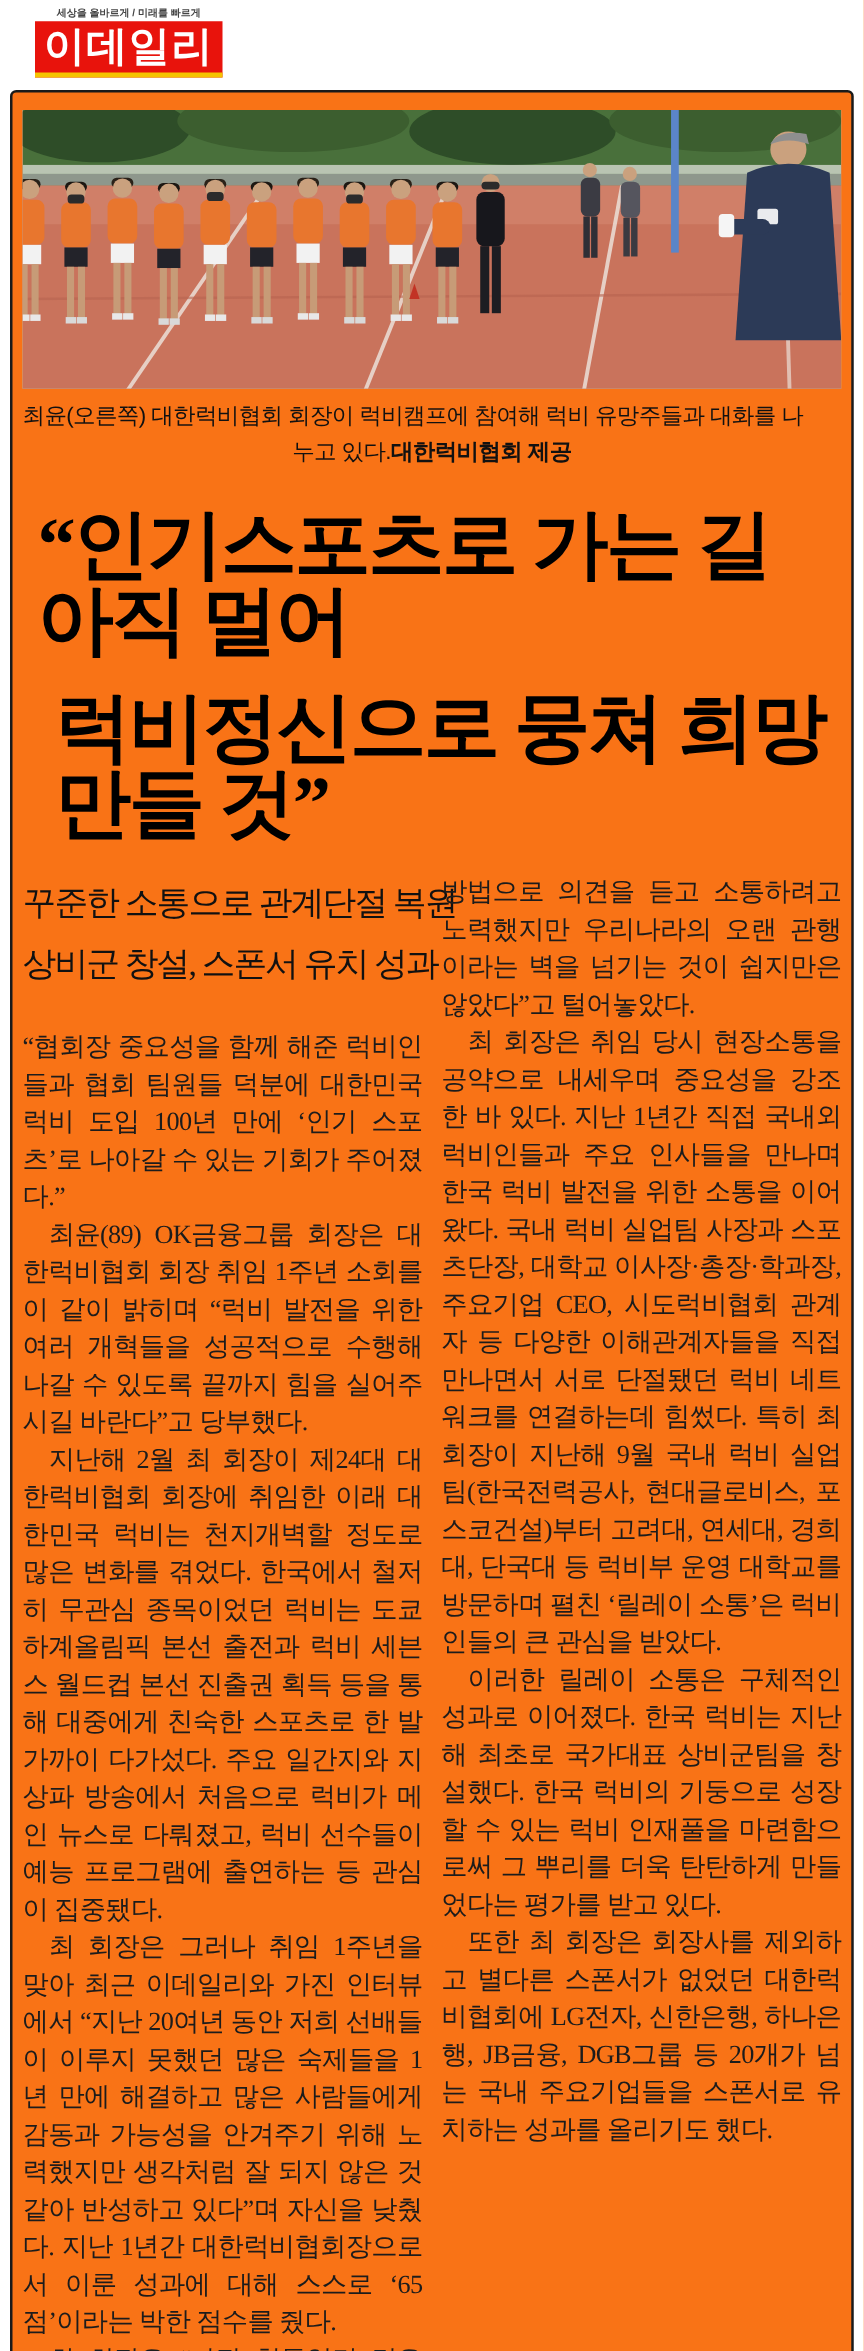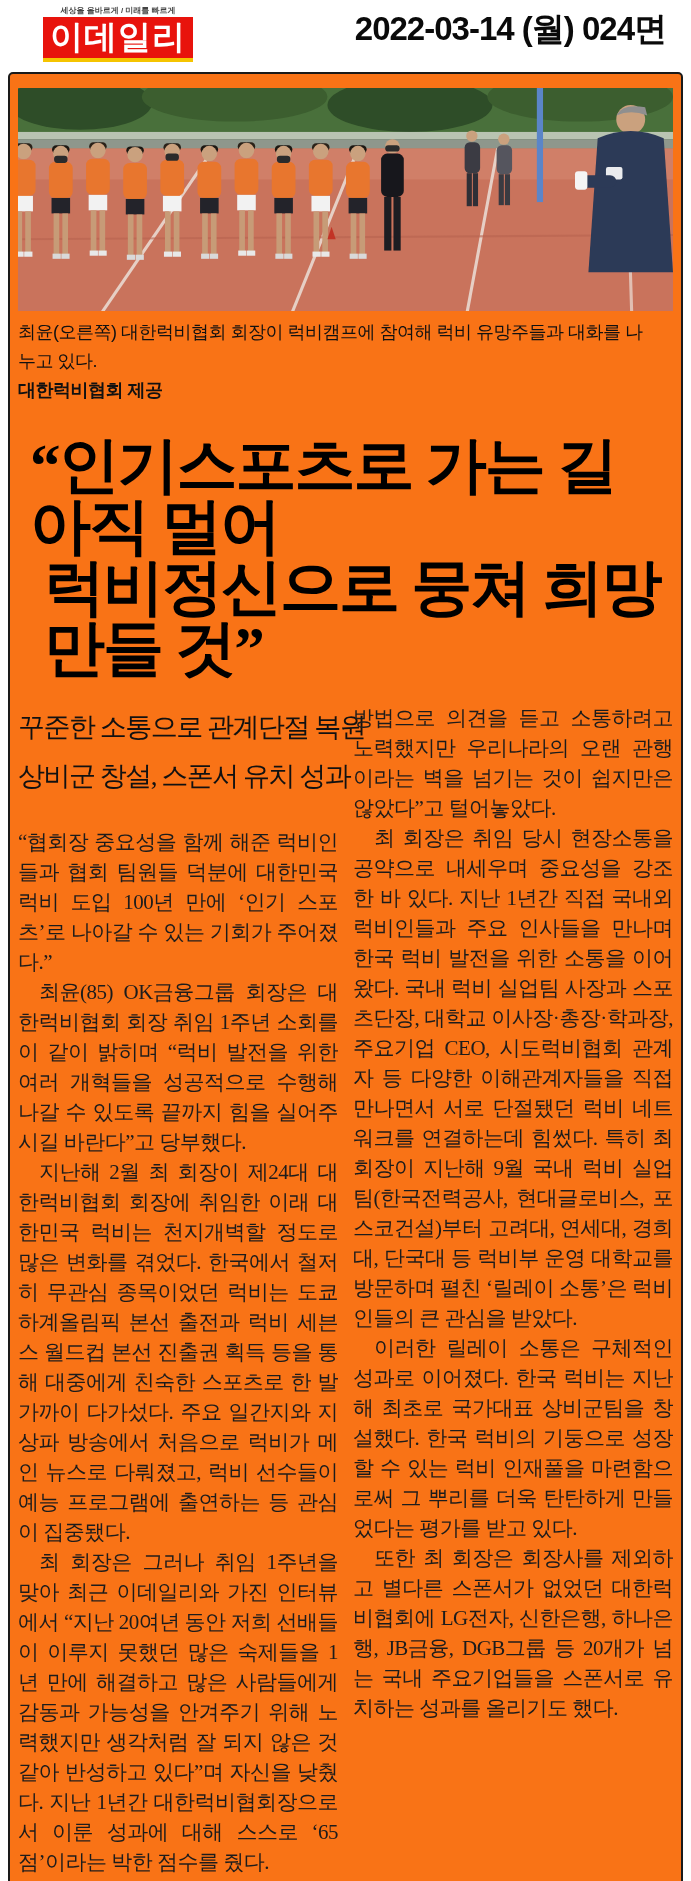--- a/index.html
+++ b/index.html
@@ -17,47 +17,47 @@
   }
   *{box-sizing:border-box;}
   html,body{margin:0;padding:0;}
   body{
     width:691px;height:1881px;background:#ffffff;color:var(--ink);
     font-family:"Liberation Sans","DejaVu Sans",sans-serif;
     overflow:hidden;
   }
   
   .header{position:relative;height:72px;}
-  .logo-block{position:absolute;left:43px;top:5px;text-align:center;}
+  .logo-block{position:absolute;left:28px;top:5px;text-align:center;}
   .logo-slogan{font-size:8px;font-weight:bold;color:#444;letter-spacing:0;margin-bottom:1px;white-space:nowrap;}
   .logo-box{
     background:var(--brand-red);color:#fff;font-weight:bold;font-size:33px;line-height:1.12;
     padding:2px 7px 2px;border-bottom:4px solid var(--logo-underline-yellow);letter-spacing:1px;
   }
   .date-line{
     position:absolute;right:25px;top:7px;font-size:33px;font-weight:bold;color:#0a0a0a;letter-spacing:-1px;
   }
   
   .article-box{
     margin:0 8px;border:2px solid var(--border-black);border-radius:5px;
     padding:14px 8px 22px;height:1820px;overflow:hidden;background:#f97316;
   }
   
   .photo{width:100%;height:223px;overflow:hidden;background:#b8b2a8;}
   .photo svg{display:block;width:100%;height:100%;}
   .caption{margin-top:7px;font-size:18px;line-height:29px;color:#111;letter-spacing:-0.5px;}
-  .caption-row2{display:flex;justify-content:center;flex-direction:column;}
+  .caption-row2{display:flex;justify-content:center;}
   .caption-credit{color:#111;font-weight:bold;}
   
   .headline{
     font-family:"Liberation Serif","DejaVu Serif",serif;font-weight:bold;color:#000;
     font-size:61px;line-height:61px;letter-spacing:-2px;margin:30px 0 24px;
   }
   .headline .hl1{padding-left:12px;}
-  .headline .hl2{padding-left:26px;}
+  .headline .hl2{padding-left:26px;margin-top:24px;}
   
   .columns{display:flex;gap:15px;margin-top:6px;}
   .col{flex:1;min-width:0;}
   .kicker{
     font-size:23px;font-weight:bold;letter-spacing:-1px;color:#000;margin:2px 0 20px;white-space:nowrap;
   }
   .deck{
     font-family:"Liberation Serif","DejaVu Serif",serif;font-size:27px;line-height:49px;
     letter-spacing:-1.5px;color:#111;margin-bottom:26px;white-space:nowrap;
   }
@@ -68,21 +68,20 @@
   .flow .para.indent{text-indent:21px;}
 </style>
 </head>
 <body>
 
 <div class="header">
   <div class="logo-block">
     <div class="logo-slogan">세상을 올바르게 / 미래를 빠르게</div>
     <div class="logo-box">이데일리</div>
   </div>
-  <div class="date-line">2022-03-14 (월) 024면</div>
 </div>
 
 <div class="article-box">
 
   <div class="photo">
     <svg viewBox="0 0 635 223" preserveAspectRatio="xMidYMid slice">
       <defs>
         <g id="pw">
           <rect x="3" y="1" width="17" height="8" rx="4" fill="#2a2118"></rect>
           <circle cx="11.5" cy="9" r="7.5" fill="var(--skin)"></circle>
@@ -186,21 +185,21 @@
   </div>
 
   <div class="columns">
     <div class="col">
       <div class="deck">
         <div>꾸준한 소통으로 관계단절 복원</div>
         <div>상비군 창설, 스폰서 유치 성과</div>
       </div>
       <div class="flow">
           <p class="para">“협회장 중요성을 함께 해준 럭비인들과 협회 팀원들 덕분에 대한민국 럭비 도입 100년 만에 ‘인기 스포츠’로 나아갈 수 있는 기회가 주어졌다.”</p>
-          <p class="para indent">최윤(85) OK금융그룹 회장은 대한럭비협회 회장 취임 1주년 소회를 이 같이 밝히며 “럭비 발전을 위한 여러 개혁들을 성공적으로 수행해 나갈 수 있도록 끝까지 힘을 실어주시길 바란다”고 당부했다.</p>
+          <p class="para indent">최윤(89) OK금융그룹 회장은 대한럭비협회 회장 취임 1주년 소회를 이 같이 밝히며 “럭비 발전을 위한 여러 개혁들을 성공적으로 수행해 나갈 수 있도록 끝까지 힘을 실어주시길 바란다”고 당부했다.</p>
           <p class="para indent">지난해 2월 최 회장이 제24대 대한럭비협회 회장에 취임한 이래 대한민국 럭비는 천지개벽할 정도로 많은 변화를 겪었다. 한국에서 철저히 무관심 종목이었던 럭비는 도쿄 하계올림픽 본선 출전과 럭비 세븐스 월드컵 본선 진출권 획득 등을 통해 대중에게 친숙한 스포츠로 한 발 가까이 다가섰다. 주요 일간지와 지상파 방송에서 처음으로 럭비가 메인 뉴스로 다뤄졌고, 럭비 선수들이 예능 프로그램에 출연하는 등 관심이 집중됐다.</p>
           <p class="para indent">최 회장은 그러나 취임 1주년을 맞아 최근 이데일리와 가진 인터뷰에서 “지난 20여년 동안 저희 선배들이 이루지 못했던 많은 숙제들을 1년 만에 해결하고 많은 사람들에게 감동과 가능성을 안겨주기 위해 노력했지만 생각처럼 잘 되지 않은 것 같아 반성하고 있다”며 자신을 낮췄다. 지난 1년간 대한럭비협회장으로서 이룬 성과에 대해 스스로 ‘65점’이라는 박한 점수를 줬다.</p>
           <p class="para indent">최 회장은 “가장 힘들었던 것은 오랫동안 럭비계를 지켜온 분들과 소통을 하는 것이었다”면서 “다양한</p>
         </div>
     </div>
     <div class="col">
       <div class="flow">
           <p class="para">방법으로 의견을 듣고 소통하려고 노력했지만 우리나라의 오랜 관행이라는 벽을 넘기는 것이 쉽지만은 않았다”고 털어놓았다.</p>
           <p class="para indent">최 회장은 취임 당시 현장소통을 공약으로 내세우며 중요성을 강조한 바 있다. 지난 1년간 직접 국내외 럭비인들과 주요 인사들을 만나며 한국 럭비 발전을 위한 소통을 이어 왔다. 국내 럭비 실업팀 사장과 스포츠단장, 대학교 이사장·총장·학과장, 주요기업 CEO, 시도럭비협회 관계자 등 다양한 이해관계자들을 직접 만나면서 서로 단절됐던 럭비 네트워크를 연결하는데 힘썼다. 특히 최 회장이 지난해 9월 국내 럭비 실업팀(한국전력공사, 현대글로비스, 포스코건설)부터 고려대, 연세대, 경희대, 단국대 등 럭비부 운영 대학교를 방문하며 펼친 ‘릴레이 소통’은 럭비인들의 큰 관심을 받았다.</p>
           <p class="para indent">이러한 릴레이 소통은 구체적인 성과로 이어졌다. 한국 럭비는 지난해 최초로 국가대표 상비군팀을 창설했다. 한국 럭비의 기둥으로 성장할 수 있는 럭비 인재풀을 마련함으로써 그 뿌리를 더욱 탄탄하게 만들었다는 평가를 받고 있다.</p>

